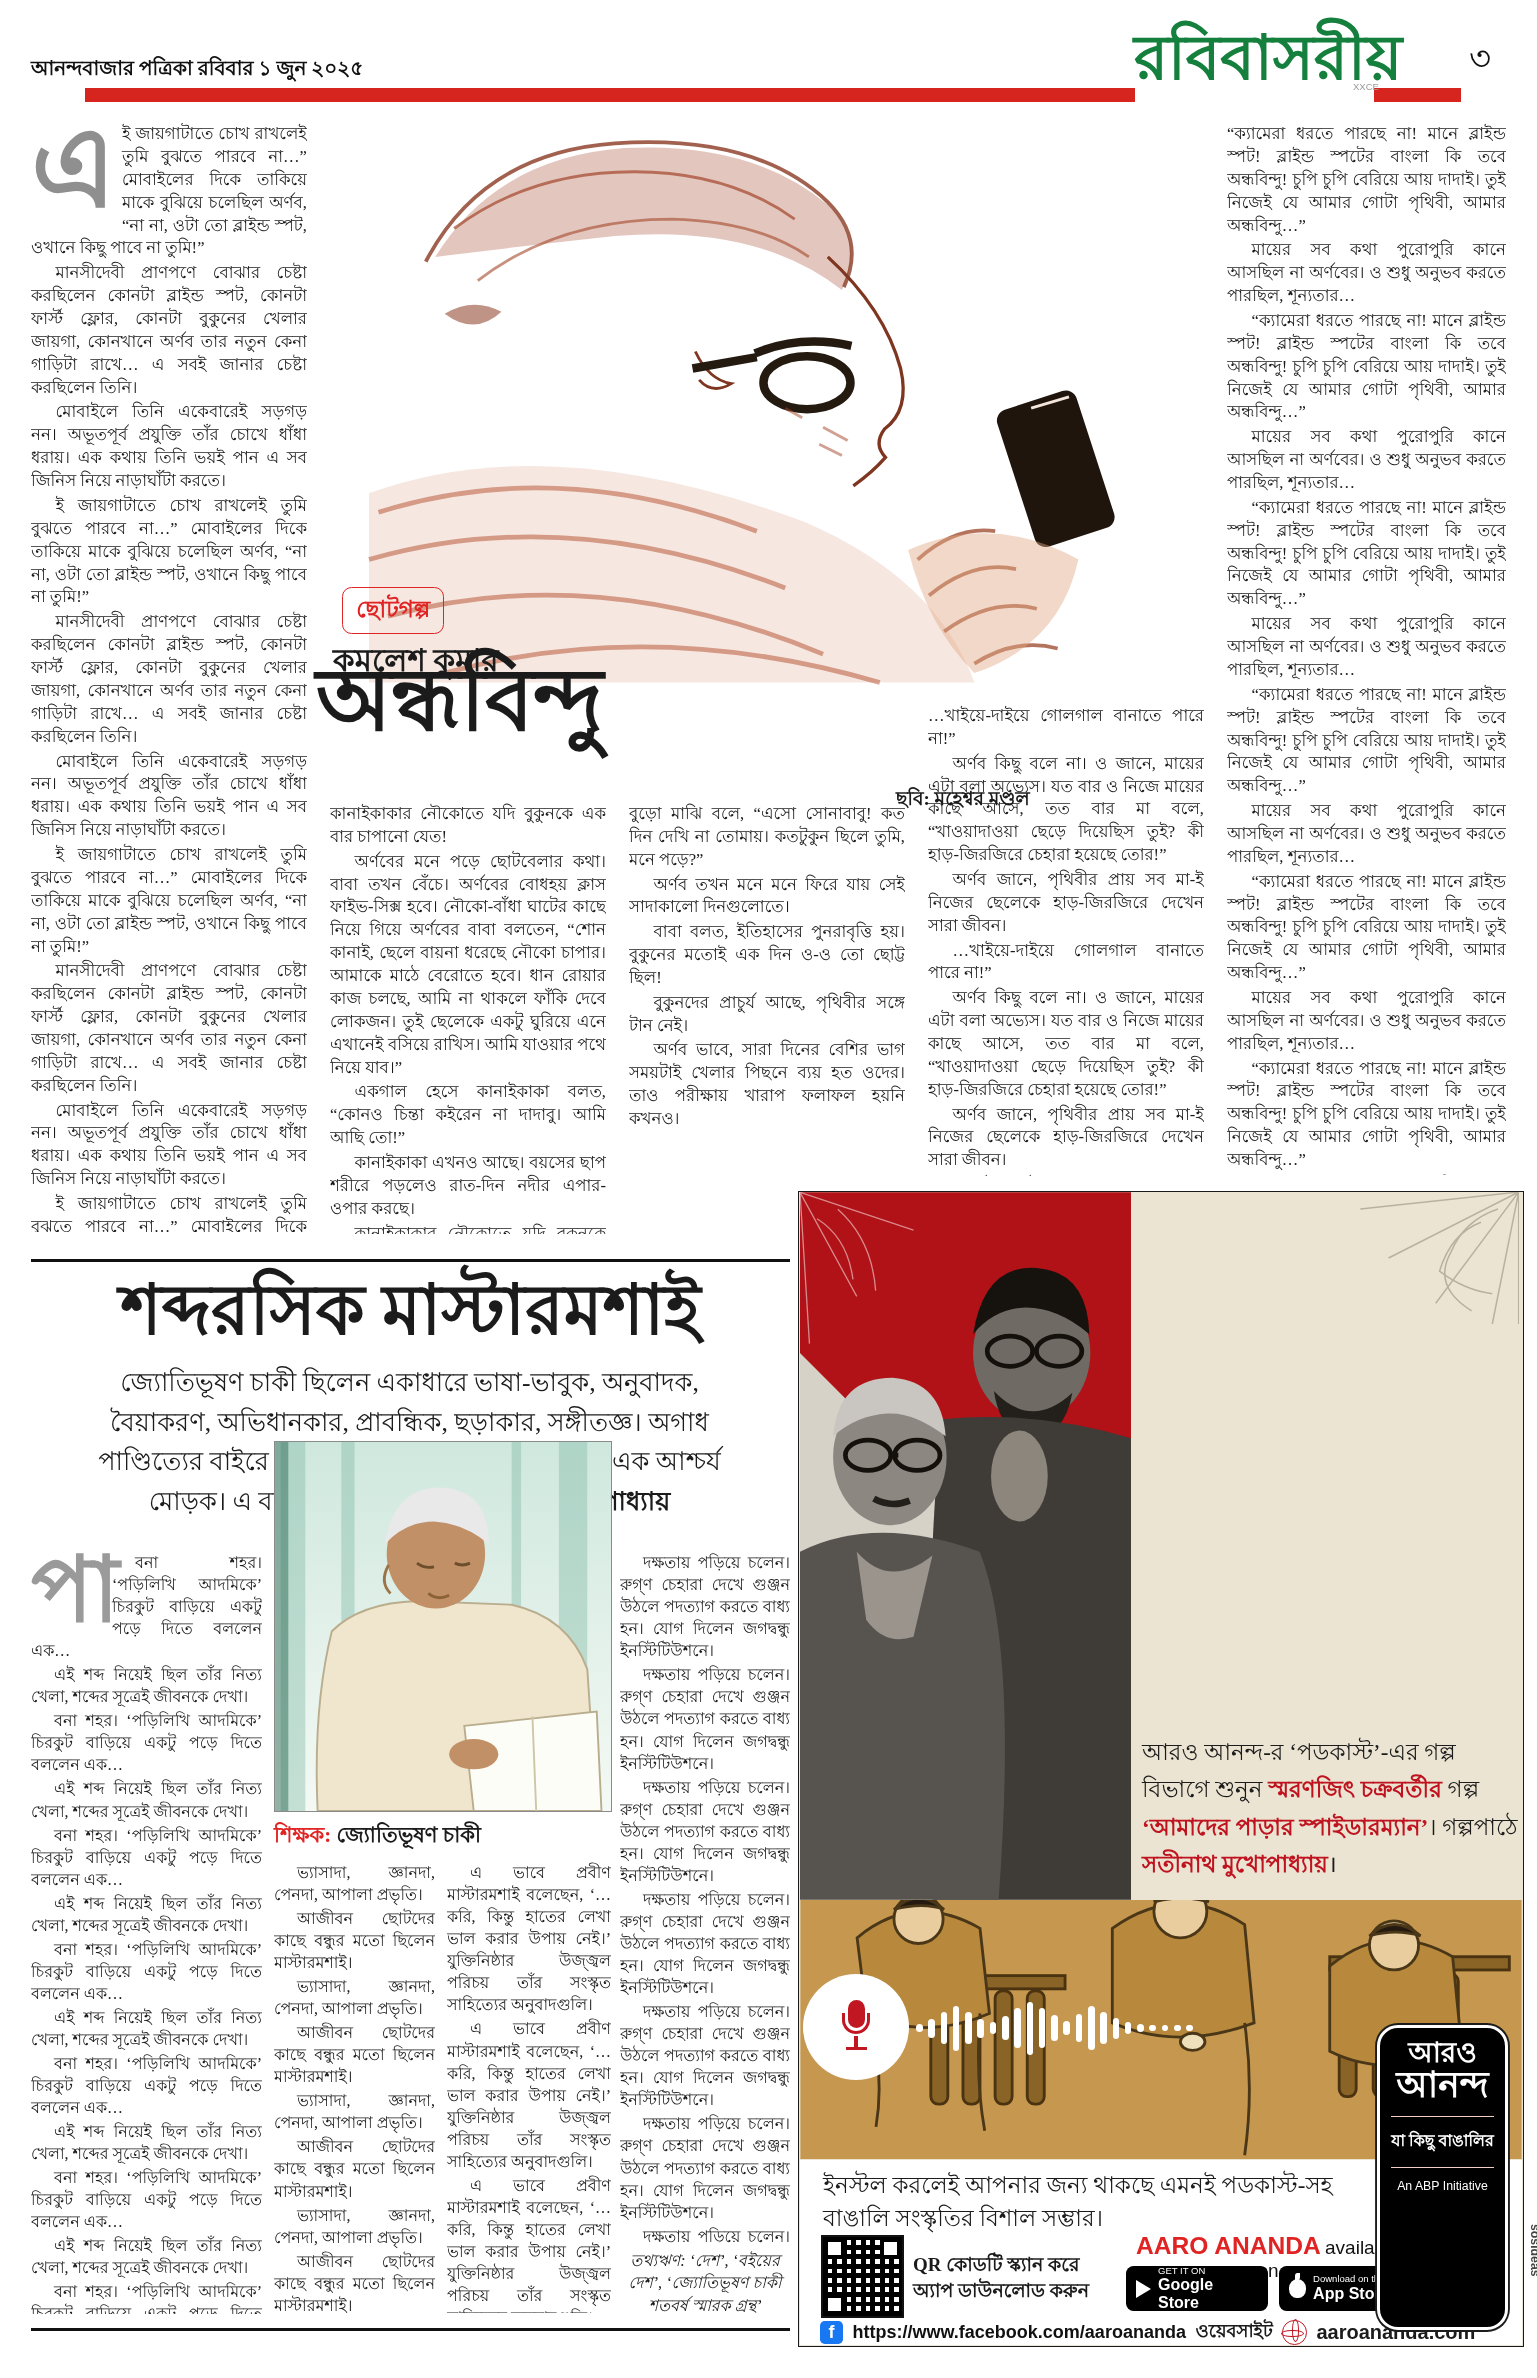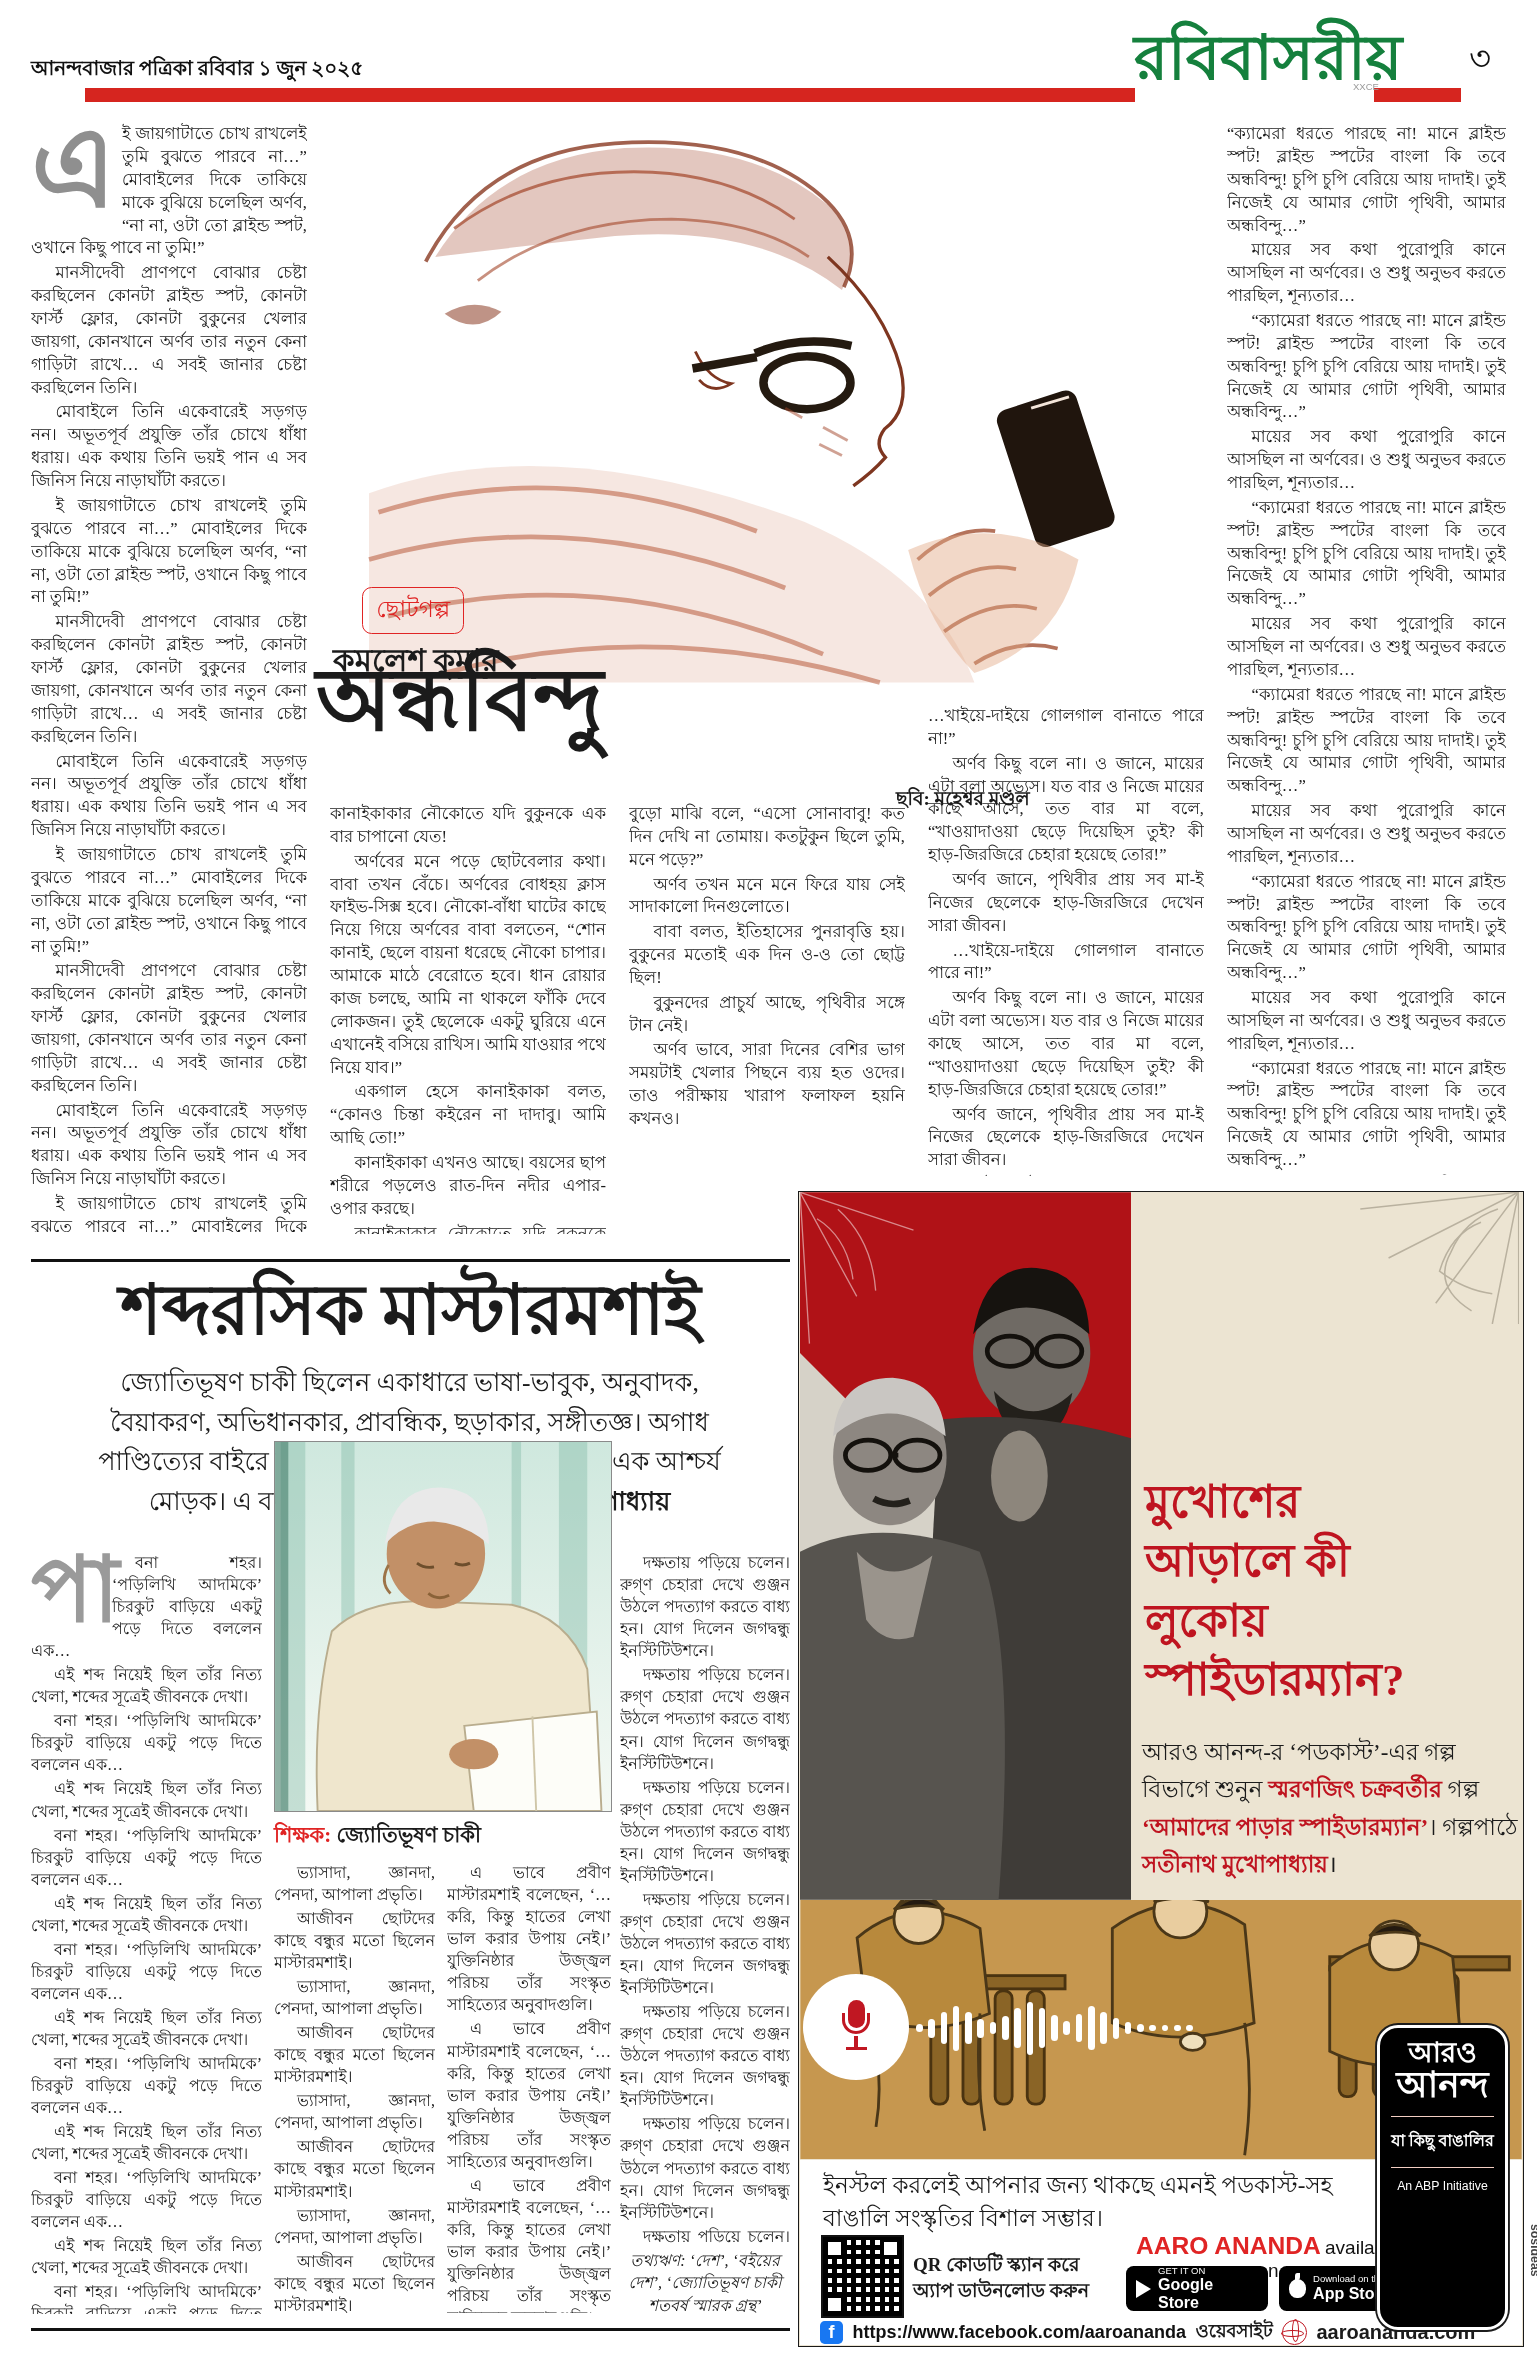--- a/index.html
+++ b/index.html
@@ -22,21 +22,21 @@
   .col p.para:first-of-type{text-indent:0;}
   .sc1{left:31px;top:123px;width:276px;height:1109px;}
   .sc2{left:330px;top:803px;width:276px;height:431px;}
   .sc3{left:629px;top:803px;width:276px;height:431px;}
   .sc4{left:928px;top:705px;width:276px;height:471px;}
   .sc5{left:1227px;top:123px;width:279px;height:1052px;}
   .dropcap{left:31px;top:121px;font-size:112px;line-height:.85;color:#8f8f8f;font-weight:bold;}
   .dc-spacer{float:left;width:91px;height:98px;}
   .illus{left:312px;top:115px;}
   .credit{left:888px;top:784px;font-size:19px;font-weight:bold;margin-left:8px;}
-  .kicker{left:362px;top:587px;font-size:23px;font-weight:normal;color:#e02424;
+  .kicker{left:342px;top:587px;font-size:23px;font-weight:bold;color:#e02424;
           border:1.9px solid #e02424;border-radius:9.5px;padding:2.8px 13.2px;}
   .author{left:333px;top:636px;font-size:31px;font-weight:bold;}
   .title{left:316px;top:653px;font-size:87px;font-weight:bold;margin:0;line-height:1.1;}
 
   
   .rule{left:31px;top:1259px;width:759px;height:2.8px;background:#111;}
   .rule2{left:31px;top:2328px;width:759px;height:2.8px;background:#111;}
   .f-headline{left:31px;top:1276px;width:759px;text-align:center;font-size:70px;font-weight:bold;margin:0;line-height:1;}
   .standfirst{left:71px;top:1363px;width:677px;text-align:center;font-size:25.6px;line-height:1.55;margin:0;}
   .standfirst strong{font-weight:bold;}
@@ -335,26 +335,20 @@
     <g stroke="#14110d" stroke-width="5" fill="none">
       <ellipse cx="72" cy="278" rx="24" ry="16"></ellipse>
         <ellipse cx="124" cy="278" rx="24" ry="16"></ellipse>
         <path d="M96,278 l8,0"></path>
     </g>
     <path d="M78,324 q18,10 38,2" stroke="#23201b" stroke-width="7" fill="none"></path>
     <path d="M0,380 Q80,340 190,380 Q230,480 210,748 L0,748 Z" fill="#57544f"></path>
     <path d="M60,380 Q95,420 140,384 L120,470 Q90,480 70,452 Z" fill="#9a948c"></path>
   </svg>
 
-  <div class="abs ad-headline">
-      <div>মুখোশের</div>
-      <div>আড়ালে কী</div>
-      <div>লুকোয়</div>
-      <div>স্পাইডারম্যান?</div>
-    </div>
   <div class="abs ad-para"><span>আরও আনন্দ-র ‘পডকাস্ট’-এর গল্প বিভাগে শুনুন </span><span class="red-strong">স্মরণজিৎ চক্রবর্তীর</span><span> গল্প </span><span class="red-strong">‘আমাদের পাড়ার স্পাইডারম্যান’</span><span>। গল্পপাঠে </span><span class="red-strong">সতীনাথ মুখোপাধ্যায়</span><span>।</span></div>
 
   <svg class="abs comic" width="722" height="259" viewBox="0 0 763 274" style="left: 800px; top: 1900px;">
     <rect width="763" height="274" fill="#c6974f"></rect>
     <g fill="#8a6426" stroke="#4a3310" stroke-width="3">
       <rect x="130" y="80" width="150" height="14"></rect>
       <rect x="138" y="96" width="18" height="120" rx="8"></rect>
         <rect x="172" y="96" width="18" height="120" rx="8"></rect>
       <rect x="206" y="96" width="18" height="120" rx="8"></rect>
         <rect x="240" y="96" width="18" height="120" rx="8"></rect>

